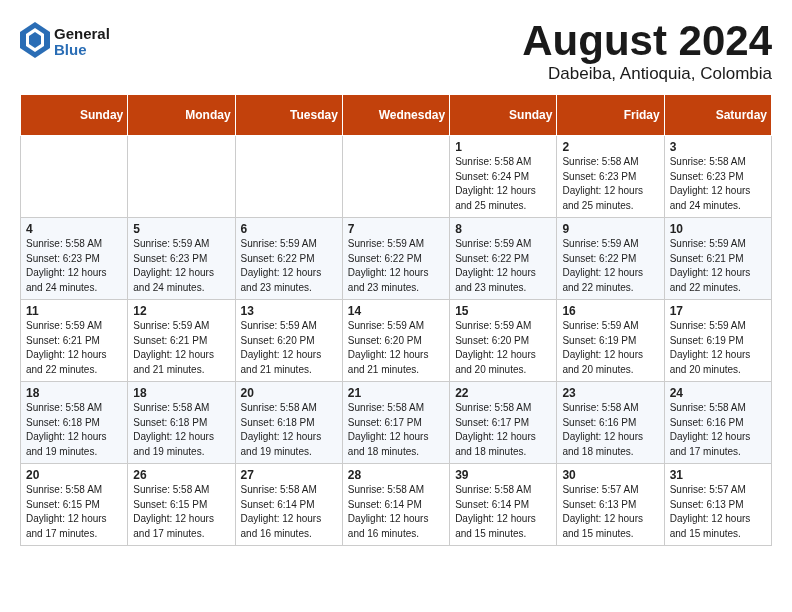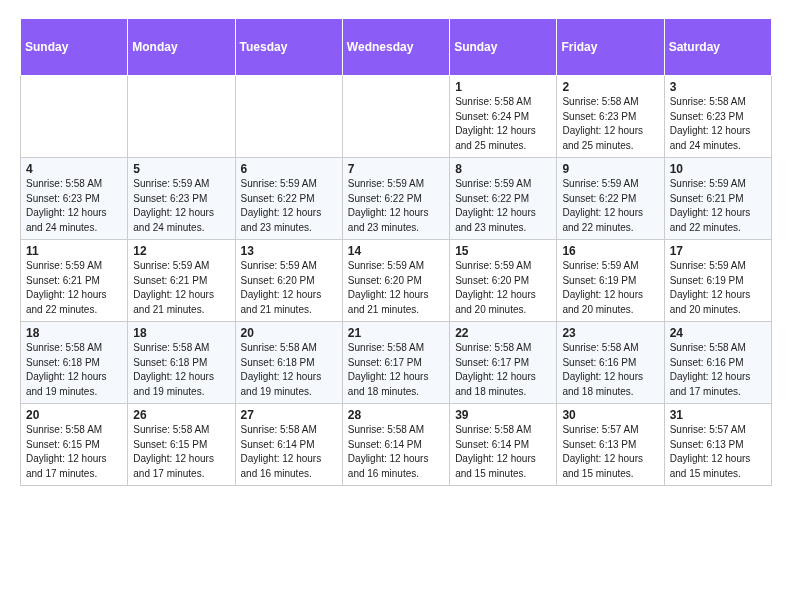--- a/index.html
+++ b/index.html
@@ -40,26 +40,26 @@
       font-size: 17px;
       color: #1a1a1a;
       font-weight: normal;
     }
     table {
       width: 100%;
       border-collapse: collapse;
       table-layout: fixed;
     }
     thead tr th {
-      background-color: #8b5cf6;
+      background-color: #c2410c;
       color: #fff;
       font-size: 12px;
       font-weight: bold;
-      padding: 21px 4px;
-      text-align: left;
+      padding: 13px 4px;
+      text-align: right;
       border: 1px solid #fff;
     }
     tbody tr td {
       vertical-align: top;
       border: 1px solid #ccc;
       padding: 4px 5px;
       font-size: 9.5px;
       color: #222;
       height: 82px;
       background: #fff;
@@ -79,20 +79,39 @@
       color: #222;
     }
     .empty-cell {
       background: #fff !important;
     }
   </style>
 </head>
 <body>
 
 <div class="page">
+  <div class="header-row">
+    <div class="logo">
+      <div>
+        <svg width="30" height="36" viewBox="0 0 30 36">
+          <polygon points="15,0 30,10 30,26 15,36 0,26 0,10" fill="#2a6db5"></polygon>
+          <polygon points="15,6 24,12 24,24 15,30 6,24 6,12" fill="#fff"></polygon>
+          <polygon points="15,10 21,14 21,22 15,26 9,22 9,14" fill="#2a6db5"></polygon>
+        </svg>
+      </div>
+      <div>
+        <div style="font-size:15px;font-weight:bold;color:#1a1a1a;line-height:1.1">General</div>
+        <div style="font-size:15px;font-weight:bold;color:#2a6db5;line-height:1.1">Blue</div>
+      </div>
+    </div>
+    <div class="title-block">
+      <div class="month-title">August 2024</div>
+      <div class="location-title">Dabeiba, Antioquia, Colombia</div>
+    </div>
+  </div>
 
   <table>
     <thead>
       <tr>
         <th>Sunday</th>
         <th>Monday</th>
         <th>Tuesday</th>
         <th>Wednesday</th>
         <th>Sunday</th>
         <th>Friday</th>

